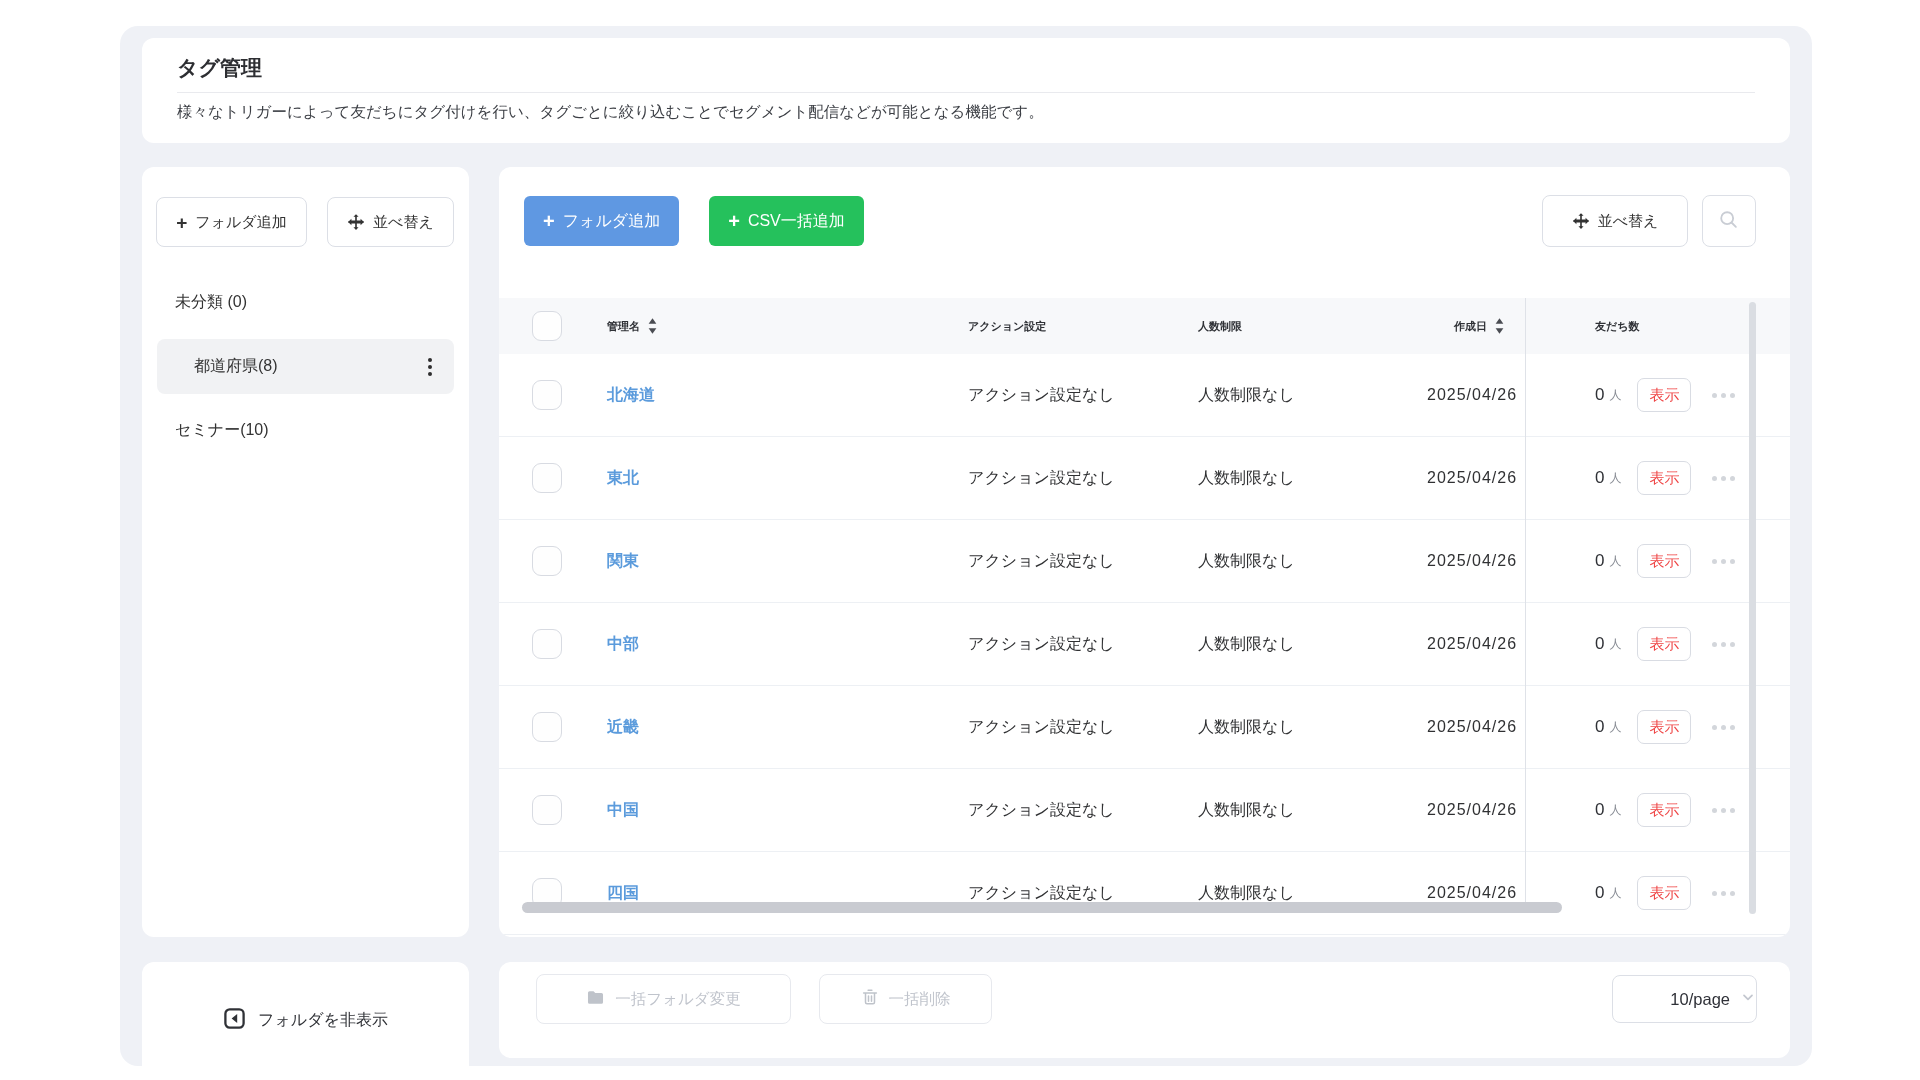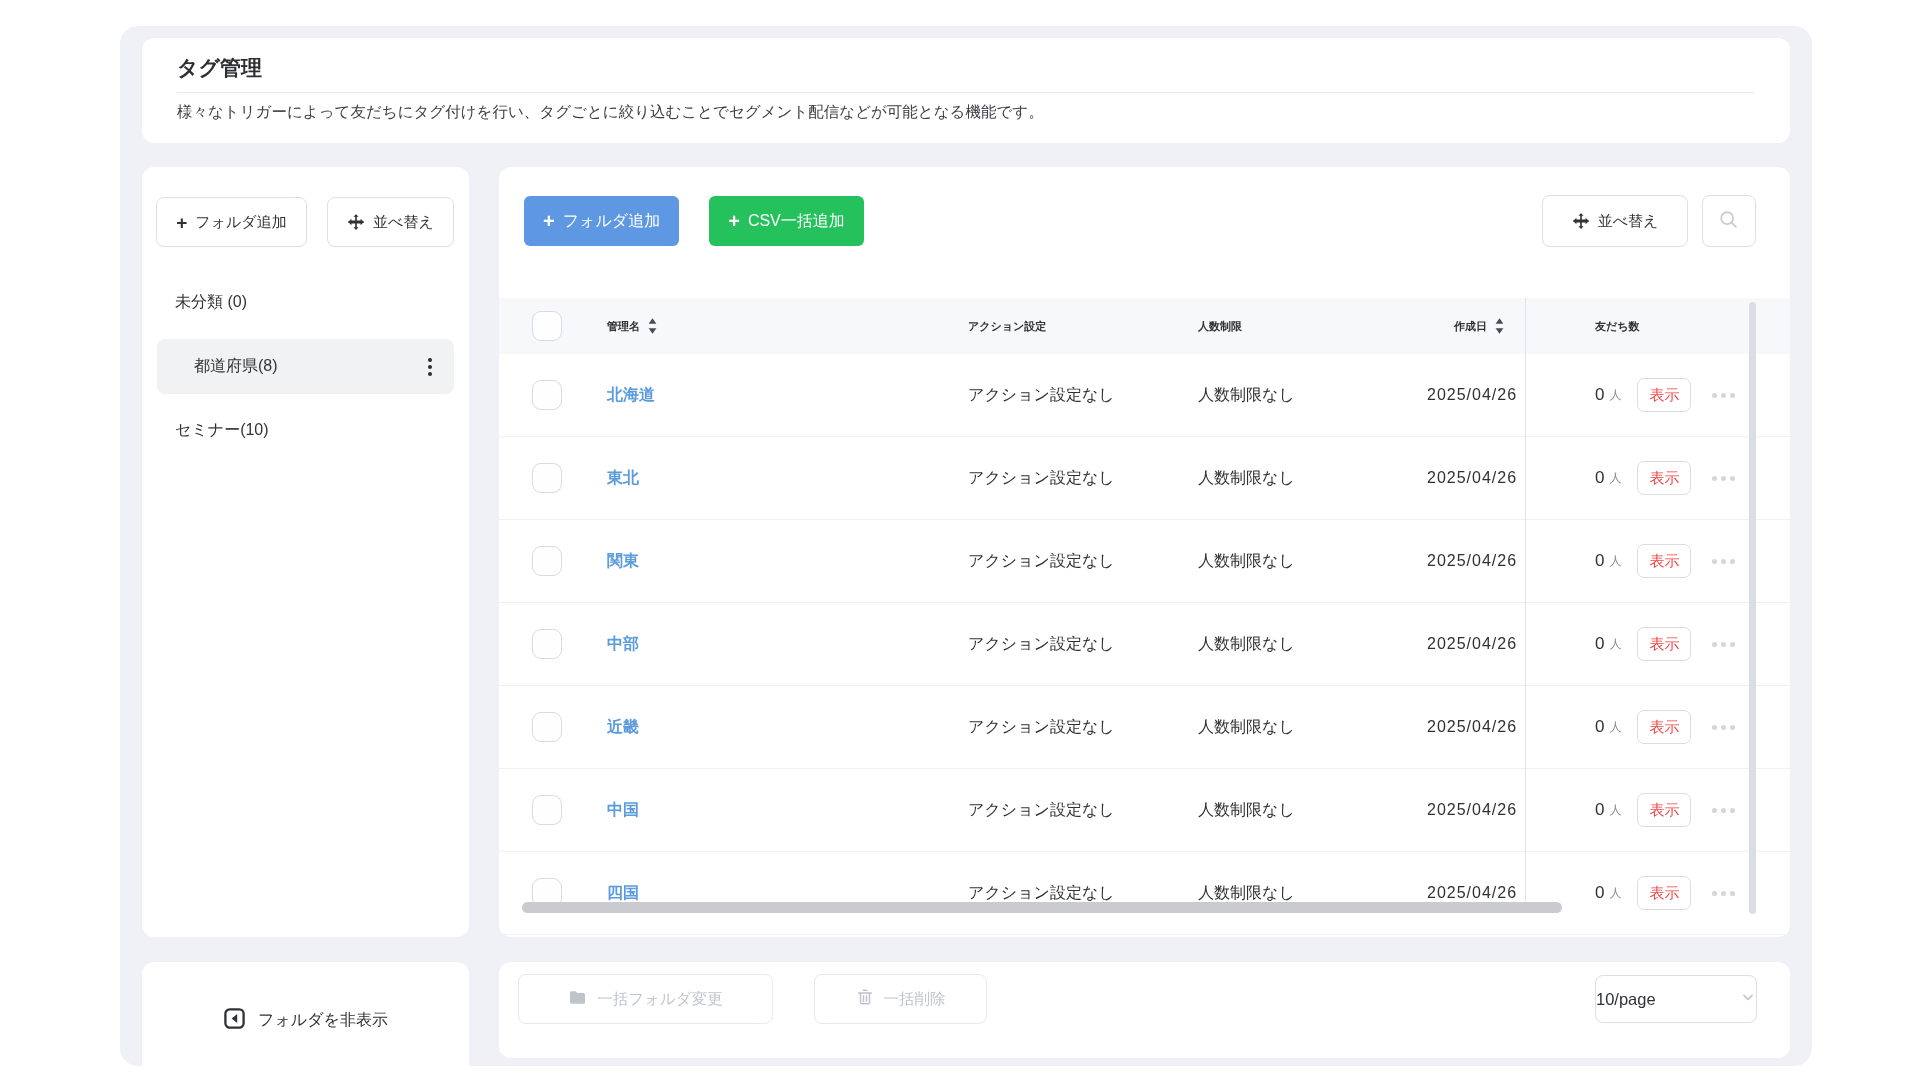--- a/index.html
+++ b/index.html
@@ -65,27 +65,27 @@
   .row-dots i{width:5px;height:5px;border-radius:50%;background:#d3d6db;}
   .sort-icon{display:inline-block;line-height:0;}
   .col-divider{position:absolute;left:1026px;top:131px;width:1px;height:615px;background:#dfe2e8;}
   .v-scrollbar{position:absolute;right:34px;top:135px;width:7px;height:612px;background:#dadde2;border-radius:4px;}
   .h-scrollbar{position:absolute;left:23px;top:735px;width:1040px;height:11px;background:#c9cbd1;border-radius:6px;}
 
   
   .bottom-side-card{left:22px;top:936px;width:327px;height:116px;display:flex;align-items:center;justify-content:center;}
   .hide-folders{display:flex;align-items:center;gap:12px;font-size:16px;color:#2f3136;cursor:pointer;}
   .bottom-main-card{left:379px;top:936px;width:1291px;height:96px;}
-  .bulk-btns{position:absolute;left:19px;top:12px;display:flex;gap:17px;}
+  .bulk-btns{position:absolute;left:37px;top:12px;display:flex;gap:4px;}
   .btn-disabled{height:50px;border:1px solid #e7e9ee;border-radius:8px;background:#fff;color:#c0c4cc;
     font-size:15.5px;display:flex;align-items:center;justify-content:center;gap:10px;cursor:default;}
   .btn-bulk-folder{width:255px;}
   .btn-bulk-delete{width:173px;margin-left:24px;}
-  .per-page{position:absolute;right:33px;top:13px;width:162px;height:48px;border:1px solid #dcdfe6;
-    border-radius:8px;background:#fff;display:flex;align-items:center;justify-content:space-between;gap:10px;
+  .per-page{position:absolute;right:33px;top:13px;width:145px;height:48px;border:1px solid #dcdfe6;
+    border-radius:8px;background:#fff;display:flex;align-items:center;justify-content:flex-end;gap:10px;
     font-size:16.5px;color:#2f3138;cursor:pointer;box-sizing:border-box;}
 </style>
 </head>
 <body>
 
 <div class="app">
 
   <div class="card header-card">
     <div class="page-title">タグ管理</div>
     <div class="header-hr"></div>

